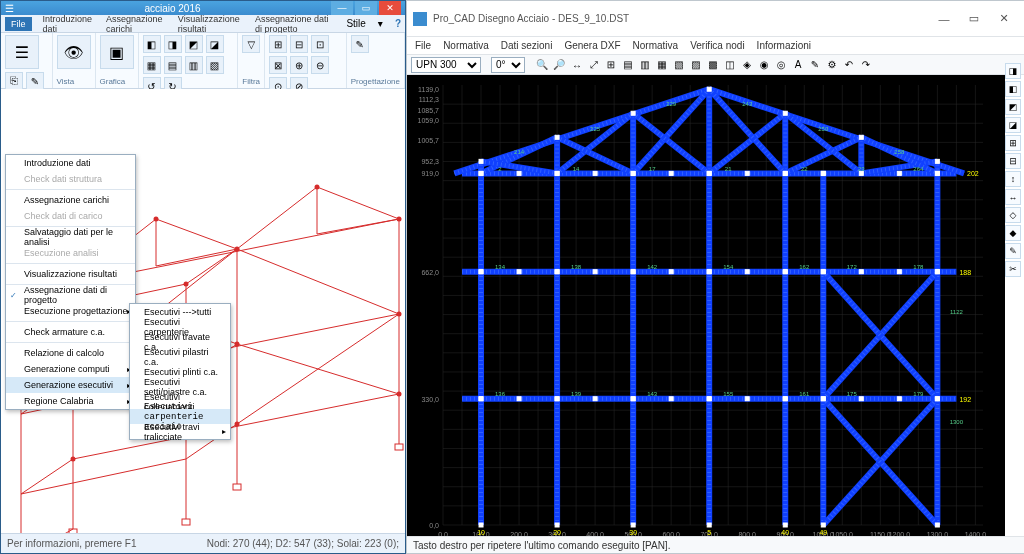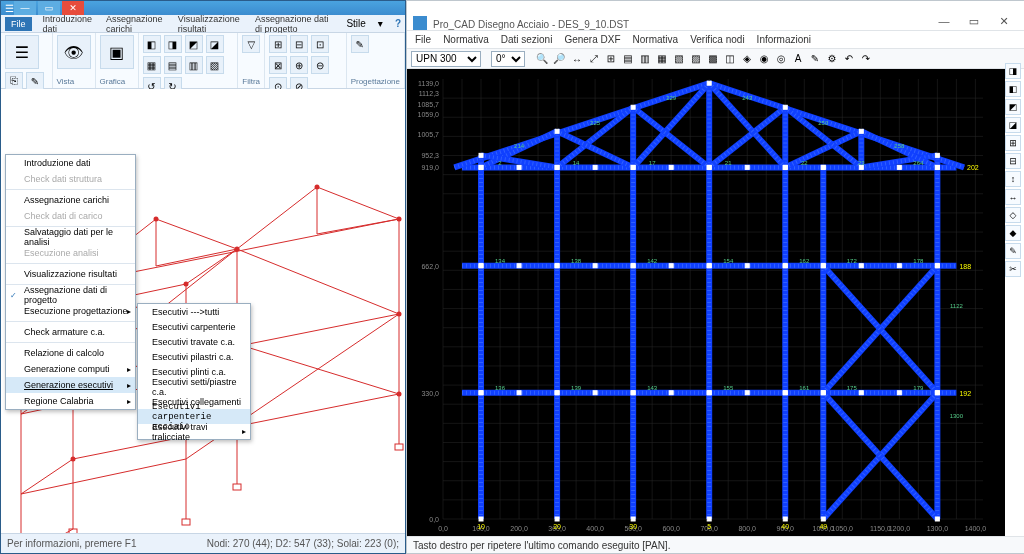--- a/index.html
+++ b/index.html
@@ -28,28 +28,28 @@
 .statusL .right { margin-left: auto; }
 
 
 .ctxmenu { position: absolute; left: 4px; top: 65px; width: 131px; background: #fff; border: 1px solid #9aaec0; box-shadow: 1px 2px 4px rgba(0,0,0,.25); z-index: 5;}
 .ctxmenu .row { height: 16px; display: flex; align-items: center; padding: 0 6px 0 18px; font-size: 9px; cursor: pointer; position: relative; }
 .ctxmenu .row.disabled { color: #aaa; cursor: default;}
 .ctxmenu .sep { height: 1px; background: #dce5ee; margin: 2px 0; }
 .ctxmenu .row.hasarrow::after { content: "▸"; position: absolute; right: 4px; font-size: 8px; }
 .ctxmenu .row.checked::before { content: "✓"; position: absolute; left: 4px; font-size: 8px; color: #2e75b6;}
 
-.submenu { position: absolute; left: 136px; top: 214px; width: 114px; background: #fff; border: 1px solid #9aaec0; box-shadow: 1px 2px 4px rgba(0,0,0,.25); z-index: 6;}
+.submenu { position: absolute; left: 128px; top: 214px; width: 102px; background: #fff; border: 1px solid #9aaec0; box-shadow: 1px 2px 4px rgba(0,0,0,.25); z-index: 6;}
 .submenu .row { height: 15px; display: flex; align-items: center; padding: 0 6px 0 14px; font-size: 9px; cursor: pointer; position: relative;}
 .submenu .row.hasarrow::after { content: "▸"; position: absolute; right: 4px; font-size: 8px; }
 .submenu .row.sel { background: #d6e9f8; font-family: Liberation Mono, monospace; }
 
 
 .winR { flex: 1; height: 554px; display: flex; flex-direction: column; border: 1px solid #bfc7ce; background: #fff; position: relative;}
-.titlebarR { height: 30px; background: #fff; border-bottom: 1px solid #e0e4e8; display: flex; align-items: flex-end; padding: 0 6px; }
+.titlebarR { height: 36px; background: #fff; border-bottom: 1px solid #e0e4e8; display: flex; align-items: center; padding: 0 6px; }
 .titlebarR .appicon { width: 14px; height: 14px; background: #3b8ccf; margin-right: 6px; }
 .titlebarR .title-text { font-size: 10px; color: #555; flex: 1;}
 .titlebarR .wbtn { width: 30px; height: 18px; display: flex; align-items: center; justify-content: center; font-size: 11px; cursor: pointer; color: #555;}
 .menubarR { height: 18px; display: flex; align-items: center; gap: 12px; padding: 0 8px; border-bottom: 1px solid #e0e4e8;}
 .menubarR .mi { font-size: 10px; color: #333; cursor: pointer; }
 .toolbarR { height: 20px; display: flex; align-items: center; gap: 10px; padding: 0 4px; border-bottom: 1px solid #e0e4e8; background: #f7f9fb;}
 .toolbarR select { font-size: 10px; height: 16px; border: 1px solid #9aaec0; background: #fff;}
 .toolbarR .tb { width: 16px; height: 16px; border: 1px solid transparent; display: flex; align-items: center; justify-content: center; font-size: 10px; cursor: pointer;}
 .sidetoolsR { position: absolute; right: 2px; top: 62px; width: 18px; display: flex; flex-direction: column; gap: 2px; z-index: 3;}
 .sidetoolsR .tb { width: 16px; height: 16px; border: 1px solid #c7dbec; background: #f7fbff; font-size: 9px; display: flex; align-items:center; justify-content:center; cursor:pointer;}
@@ -69,20 +69,21 @@
 .support { fill: none; stroke: #d62c2c; stroke-width: 1;}
 </style>
 </head>
 <body>
 
 <div class="desktop">
 
   <div class="winL">
     <div class="titlebarL">
       <span>☰</span>
+      <span class="title-text">acciaio 2016</span>
       <div class="winbtns">
         <div class="winbtn">—</div>
         <div class="winbtn">▭</div>
         <div class="winbtn close">✕</div>
       </div>
     </div>
     <div class="menubarL">
       <span class="mi file">File</span>
       <span class="mi">Introduzione dati</span>
       <span class="mi">Assegnazione carichi</span>
@@ -235,21 +236,21 @@
           <div class="sep"></div>
           <div class="row">Visualizzazione risultati</div>
           <div class="sep"></div>
           <div class="row checked">Assegnazione dati di progetto</div>
           <div class="row hasarrow">Esecuzione progettazione</div>
           <div class="sep"></div>
           <div class="row">Check armature c.a.</div>
           <div class="sep"></div>
           <div class="row">Relazione di calcolo</div>
           <div class="row hasarrow">Generazione computi</div>
-          <div class="row hasarrow" style="background: rgb(214, 233, 248); text-decoration: underline;">Generazione esecutivi</div>
+          <div class="row hasarrow" style="background: rgb(214, 233, 248);">Generazione esecutivi</div>
           <div class="row hasarrow">Regione Calabria</div>
         </div>
       <div class="submenu" id="subMenu">
           <div class="row">Esecutivi ---&gt;tutti</div>
           <div class="row">Esecutivi carpenterie</div>
           <div class="row">Esecutivi travate c.a.</div>
           <div class="row">Esecutivi pilastri c.a.</div>
           <div class="row">Esecutivi plinti c.a.</div>
           <div class="row">Esecutivi setti/piastre c.a.</div>
           <div class="row">Esecutivi collegamenti</div>

